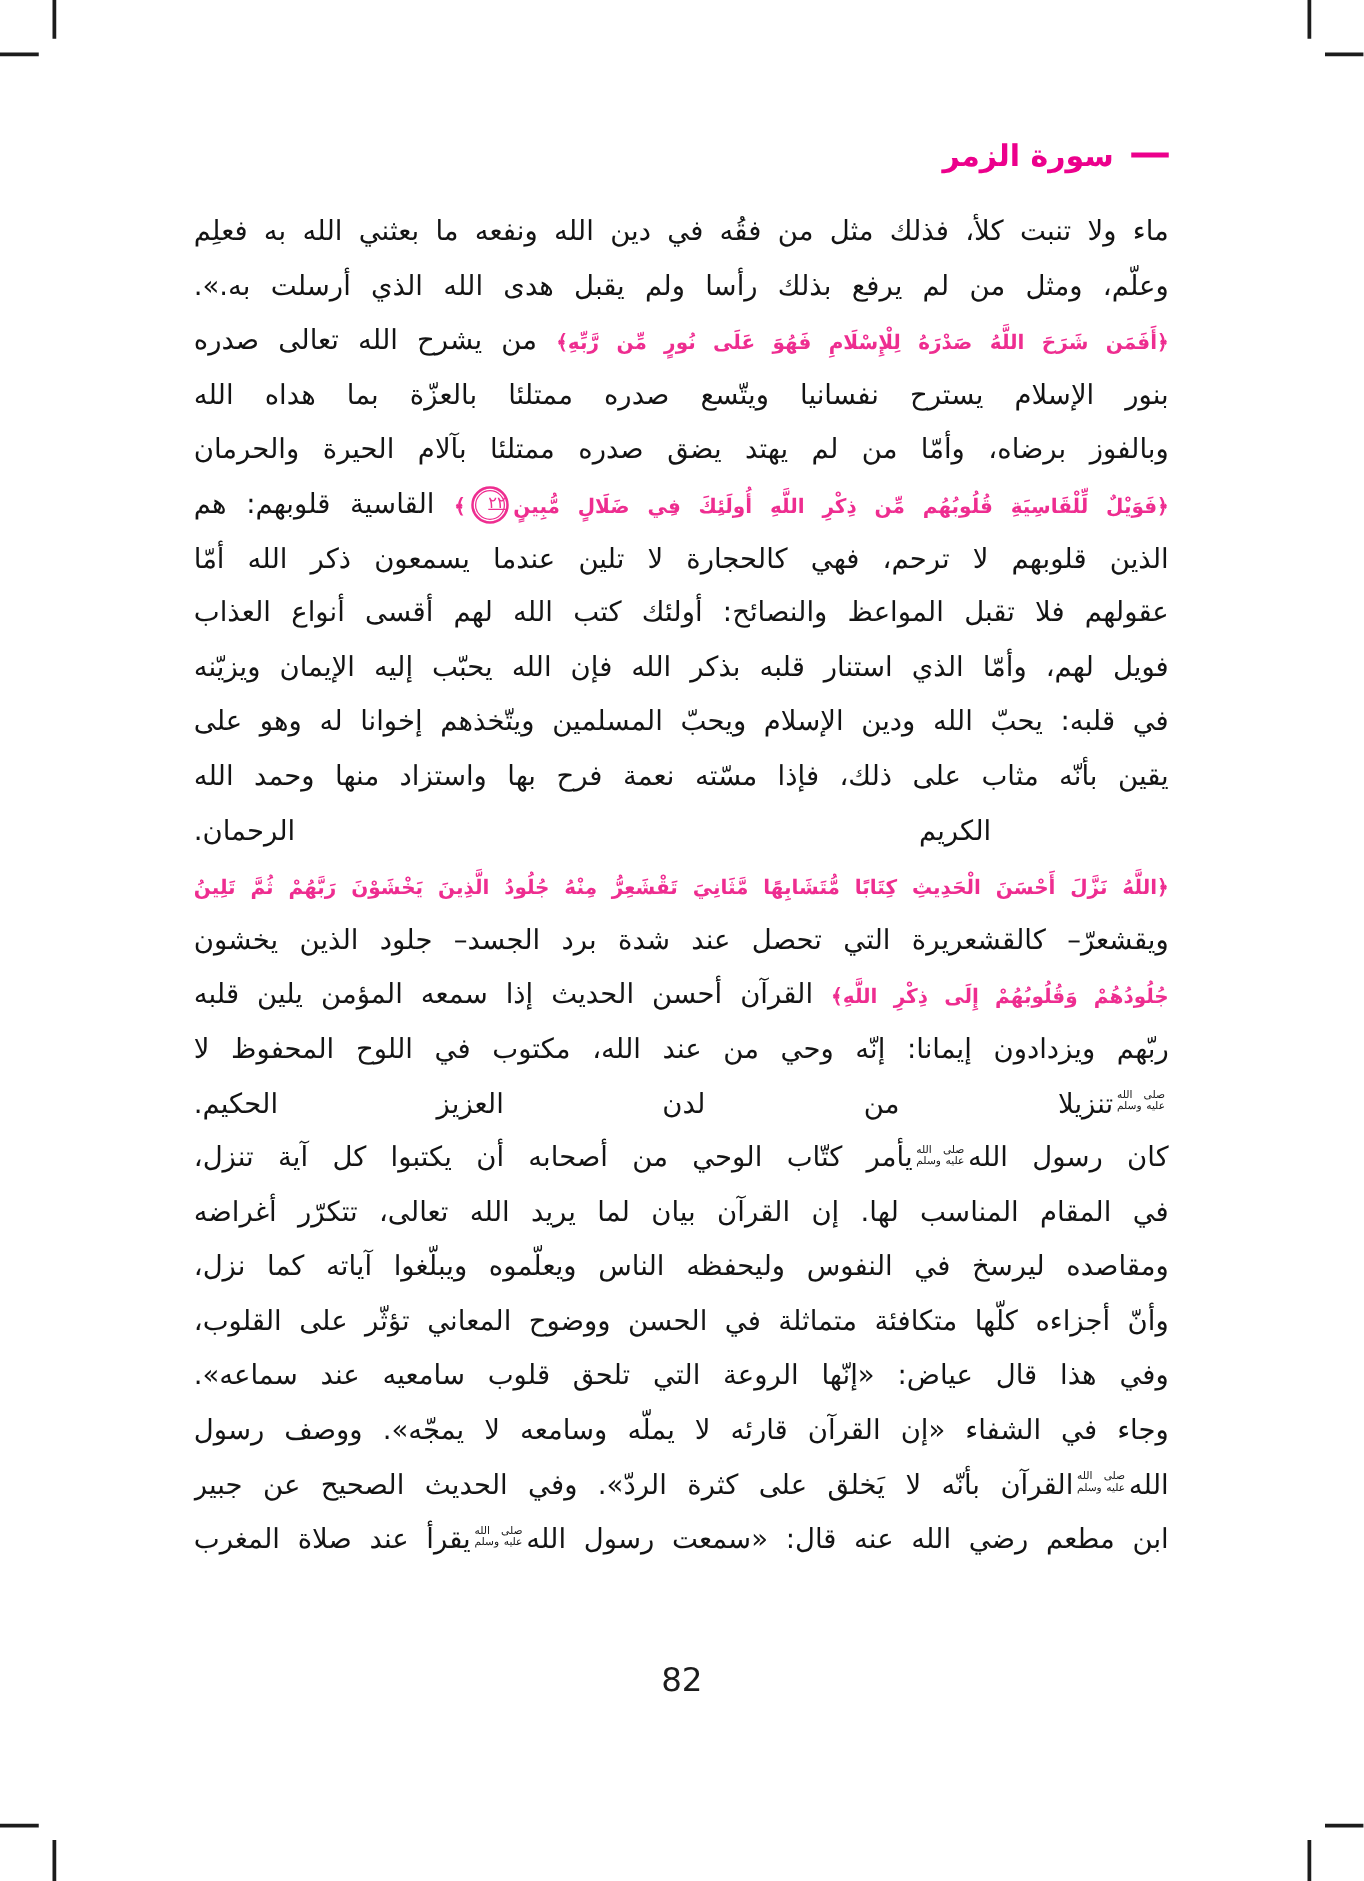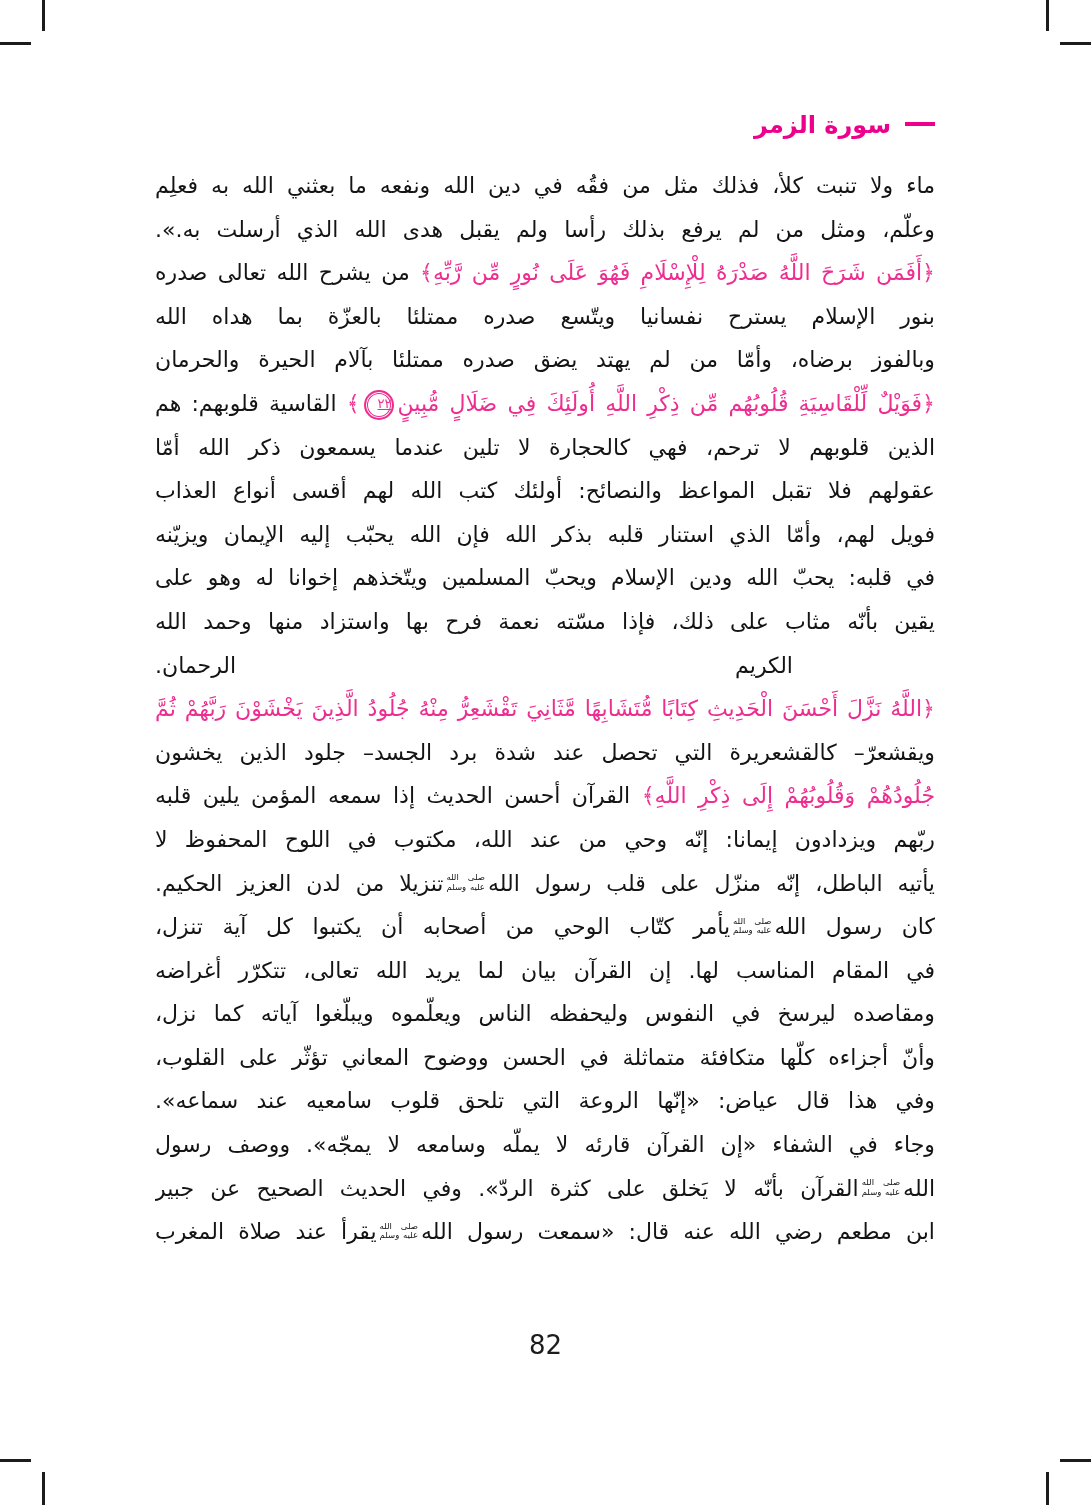--- a/index.html
+++ b/index.html
@@ -41,21 +41,21 @@
     direction:rtl;
   }
   .tline{
     height:43.6px;line-height:43.6px;overflow:hidden;
     text-align:justify;text-align-last:justify;
     font-size:22px;color:var(--ink,#141414);
     word-spacing:1px;
   }
   .tline.indent{padding-left:0;padding-right:142px;}
   .seg-b{color:var(--ink,#141414);margin-top:19px;}
-  .seg-p{color:var(--verse-pink,#EE2D90);font-size:22px;font-weight:400;}
+  .seg-p{color:var(--verse-pink,#EE2D90);font-size:16px;font-weight:700;}
   .ayah-num{
     display:inline-block;width:26px;height:26px;line-height:24px;
     border:2px solid var(--verse-pink,#EE2D90);border-radius:50%;
     box-shadow:0 0 0 1px #fff inset, 0 0 0 2px var(--verse-pink,#EE2D90) inset;
     text-align:left;font-size:13px;color:var(--verse-pink,#EE2D90);
     vertical-align:middle;margin:0 4px;text-decoration:underline;
   }
   .saw{
     display:inline-block;vertical-align:middle;
     font-size:8.5px;line-height:1.1;text-align:center;
@@ -99,21 +99,21 @@
       <div class="tline "><span class="seg-b">الذين قلوبهم لا ترحم، فهي كالحجارة لا تلين عندما يسمعون ذكر الله أمّا</span></div>
       <div class="tline "><span class="seg-b">عقولهم فلا تقبل المواعظ والنصائح: أولئك كتب الله لهم أقسى أنواع العذاب</span></div>
       <div class="tline "><span class="seg-b">فويل لهم، وأمّا الذي استنار قلبه بذكر الله فإن الله يحبّب إليه الإيمان ويزيّنه</span></div>
       <div class="tline "><span class="seg-b">في قلبه: يحبّ الله ودين الإسلام ويحبّ المسلمين ويتّخذهم إخوانا له وهو على</span></div>
       <div class="tline "><span class="seg-b">يقين بأنّه مثاب على ذلك، فإذا مسّته نعمة فرح بها واستزاد منها وحمد الله</span></div>
       <div class="tline e indent"><span class="seg-b">الكريم الرحمان.</span></div>
       <div class="tline "><span class="seg-p">﴿اللَّهُ نَزَّلَ أَحْسَنَ الْحَدِيثِ كِتَابًا مُّتَشَابِهًا مَّثَانِيَ تَقْشَعِرُّ مِنْهُ جُلُودُ الَّذِينَ يَخْشَوْنَ رَبَّهُمْ ثُمَّ تَلِينُ</span></div>
       <div class="tline "><span class="seg-b">ويقشعرّ– كالقشعريرة التي تحصل عند شدة برد الجسد– جلود الذين يخشون</span></div>
       <div class="tline "><span class="seg-p">جُلُودُهُمْ وَقُلُوبُهُمْ إِلَى ذِكْرِ اللَّهِ﴾</span><span class="seg-b"> القرآن أحسن الحديث إذا سمعه المؤمن يلين قلبه</span></div>
       <div class="tline "><span class="seg-b">ربّهم ويزدادون إيمانا: إنّه وحي من عند الله، مكتوب في اللوح المحفوظ لا</span></div>
-      <div class="tline "><span class="seg-b">يأتيه الباطل، إنّه منزّل على قلب رسول الله</span><span class="saw"><div>صلى الله</div><div>عليه وسلم</div></span><span class="seg-b">تنزيلا من لدن العزيز الحكيم.</span></div>
+      <div class="tline "><span class="saw"><div>صلى الله</div><div>عليه وسلم</div></span><span class="seg-b">تنزيلا من لدن العزيز الحكيم.</span></div>
       <div class="tline "><span class="seg-b">كان رسول الله</span><span class="saw"><div>صلى الله</div><div>عليه وسلم</div></span><span class="seg-b">يأمر كتّاب الوحي من أصحابه أن يكتبوا كل آية تنزل،</span></div>
       <div class="tline "><span class="seg-b">في المقام المناسب لها. إن القرآن بيان لما يريد الله تعالى، تتكرّر أغراضه</span></div>
       <div class="tline "><span class="seg-b">ومقاصده ليرسخ في النفوس وليحفظه الناس ويعلّموه ويبلّغوا آياته كما نزل،</span></div>
       <div class="tline "><span class="seg-b">وأنّ أجزاءه كلّها متكافئة متماثلة في الحسن ووضوح المعاني تؤثّر على القلوب،</span></div>
       <div class="tline "><span class="seg-b">وفي هذا قال عياض: «إنّها الروعة التي تلحق قلوب سامعيه عند سماعه».</span></div>
       <div class="tline "><span class="seg-b">وجاء في الشفاء «إن القرآن قارئه لا يملّه وسامعه لا يمجّه». ووصف رسول</span></div>
       <div class="tline "><span class="seg-b">الله</span><span class="saw"><div>صلى الله</div><div>عليه وسلم</div></span><span class="seg-b">القرآن بأنّه لا يَخلق على كثرة الردّ». وفي الحديث الصحيح عن جبير</span></div>
       <div class="tline "><span class="seg-b">ابن مطعم رضي الله عنه قال: «سمعت رسول الله</span><span class="saw"><div>صلى الله</div><div>عليه وسلم</div></span><span class="seg-b">يقرأ عند صلاة المغرب</span></div>
     </div>
 

